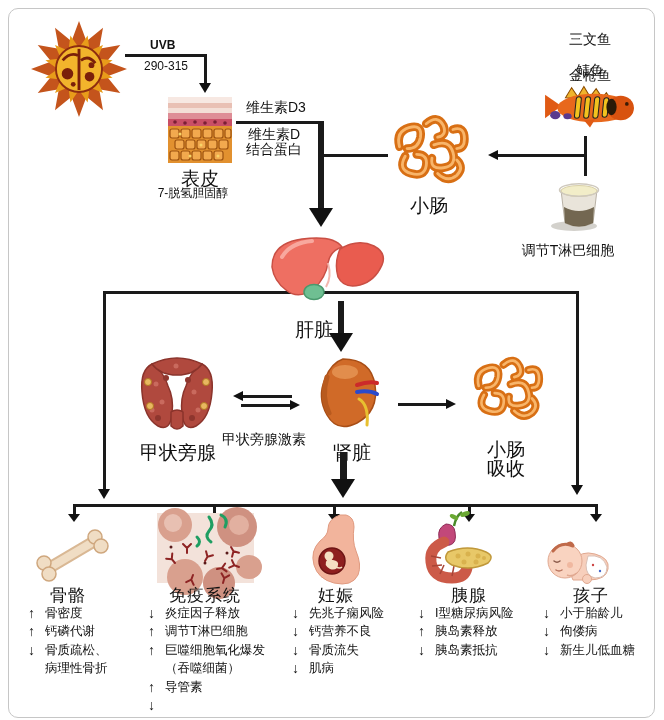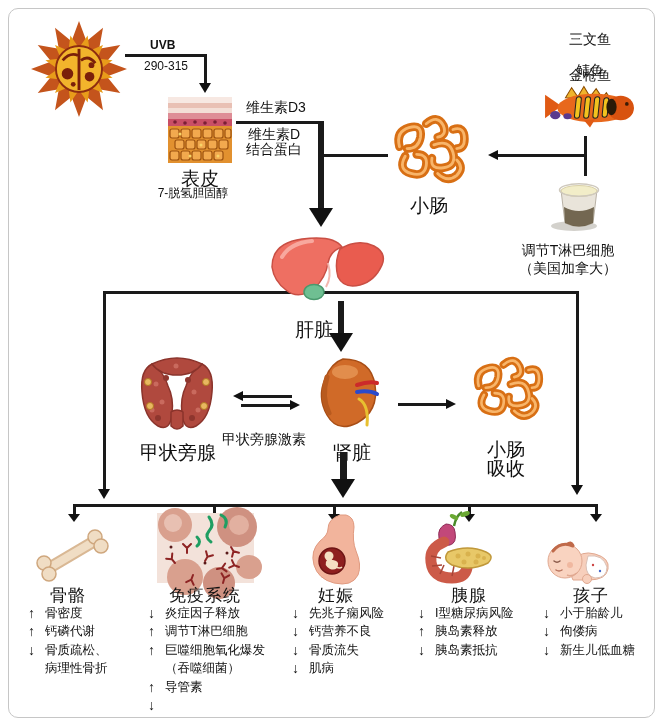--- a/index.html
+++ b/index.html
@@ -138,21 +138,20 @@
   <div class="ah-l" style="left:488px;top:150px"></div>
 
   <svg style="left:548px;top:180px" width="66" height="52" viewBox="0 0 66 52">
     <ellipse cx="26" cy="46" rx="23" ry="5" fill="rgba(80,70,50,0.25)"></ellipse>
     <path d="M13,10 L17,43 Q31,50 45,43 L49,10 Z" fill="#e9e4da" stroke="#b9b2a6" stroke-width="1"></path>
     <path d="M16,27 L17,43 Q31,50 45,43 L46,27 Q31,35 16,27 Z" fill="#5e5138" opacity="0.85"></path>
     <ellipse cx="31" cy="11" rx="18" ry="5.5" fill="#f2edc8" stroke="#d9d0a8" stroke-width="1"></ellipse>
     <ellipse cx="31" cy="10" rx="19.5" ry="6.2" fill="none" stroke="#cfc9bd" stroke-width="1.5"></ellipse>
   </svg>
   <div class="lbl ctr" style="left:503px;top:242px;width:130px">调节T淋巴细胞</div>
-  <div class="lbl ctr" style="left:503px;top:260px;width:130px">（美国加拿大）</div>
 
   <div class="hl" style="left:103px;top:291px;width:476px"></div>
   <div class="vl" style="left:103px;top:291px;height:199px"></div>
   <div class="ah-d" style="left:98px;top:489px"></div>
   <div class="vl" style="left:576px;top:291px;height:195px"></div>
   <div class="ah-d" style="left:571px;top:485px"></div>
 
   <svg style="left:268px;top:233px" width="120" height="78" viewBox="0 0 120 78">
     <path d="M4,34 Q4,10 34,6 Q66,2 74,14 Q62,18 60,30 Q58,44 46,56 Q30,67 18,57 Q6,48 4,34 Z" fill="#ee6f62" stroke="#c94f44" stroke-width="1.5"></path>
     <path d="M72,16 Q90,5 106,13 Q119,20 114,32 Q107,48 92,52 Q76,56 70,44 Q66,30 72,16 Z" fill="#e95c4f" stroke="#c94f44" stroke-width="1.5"></path>

